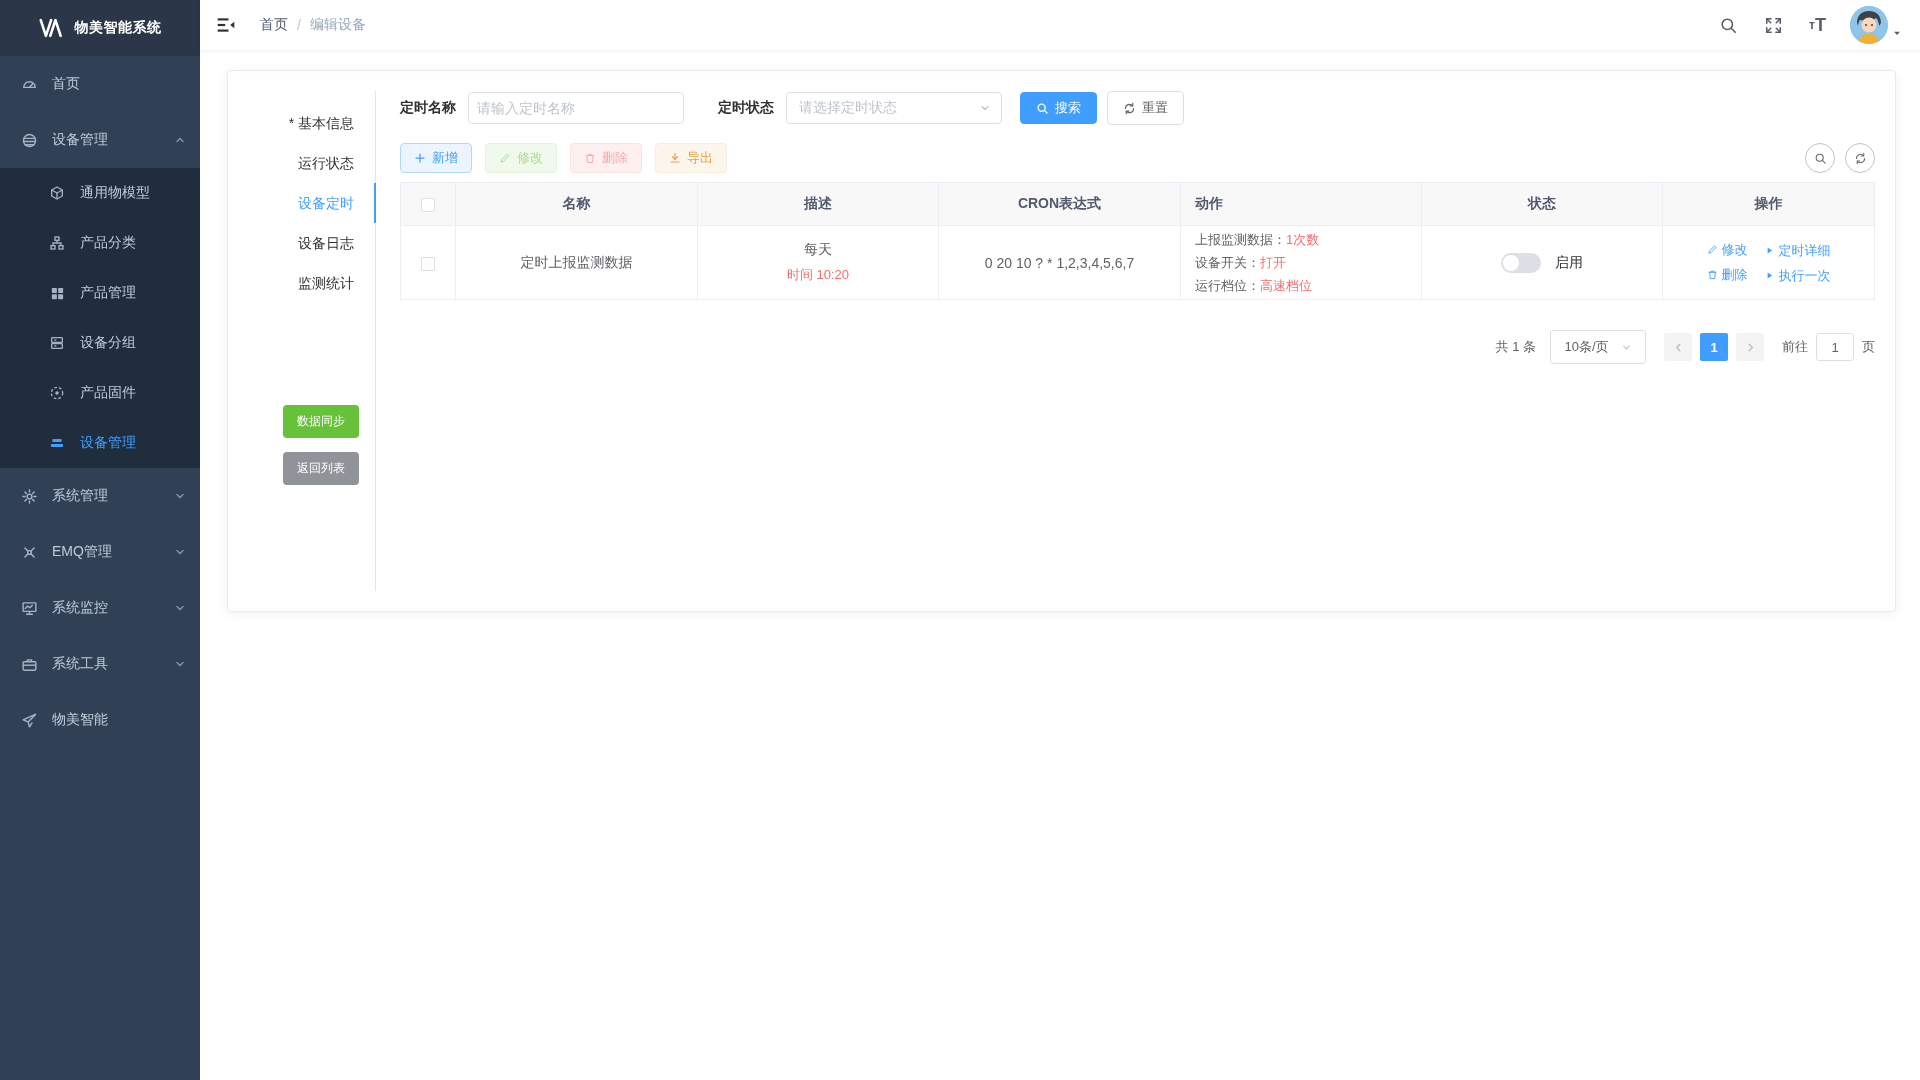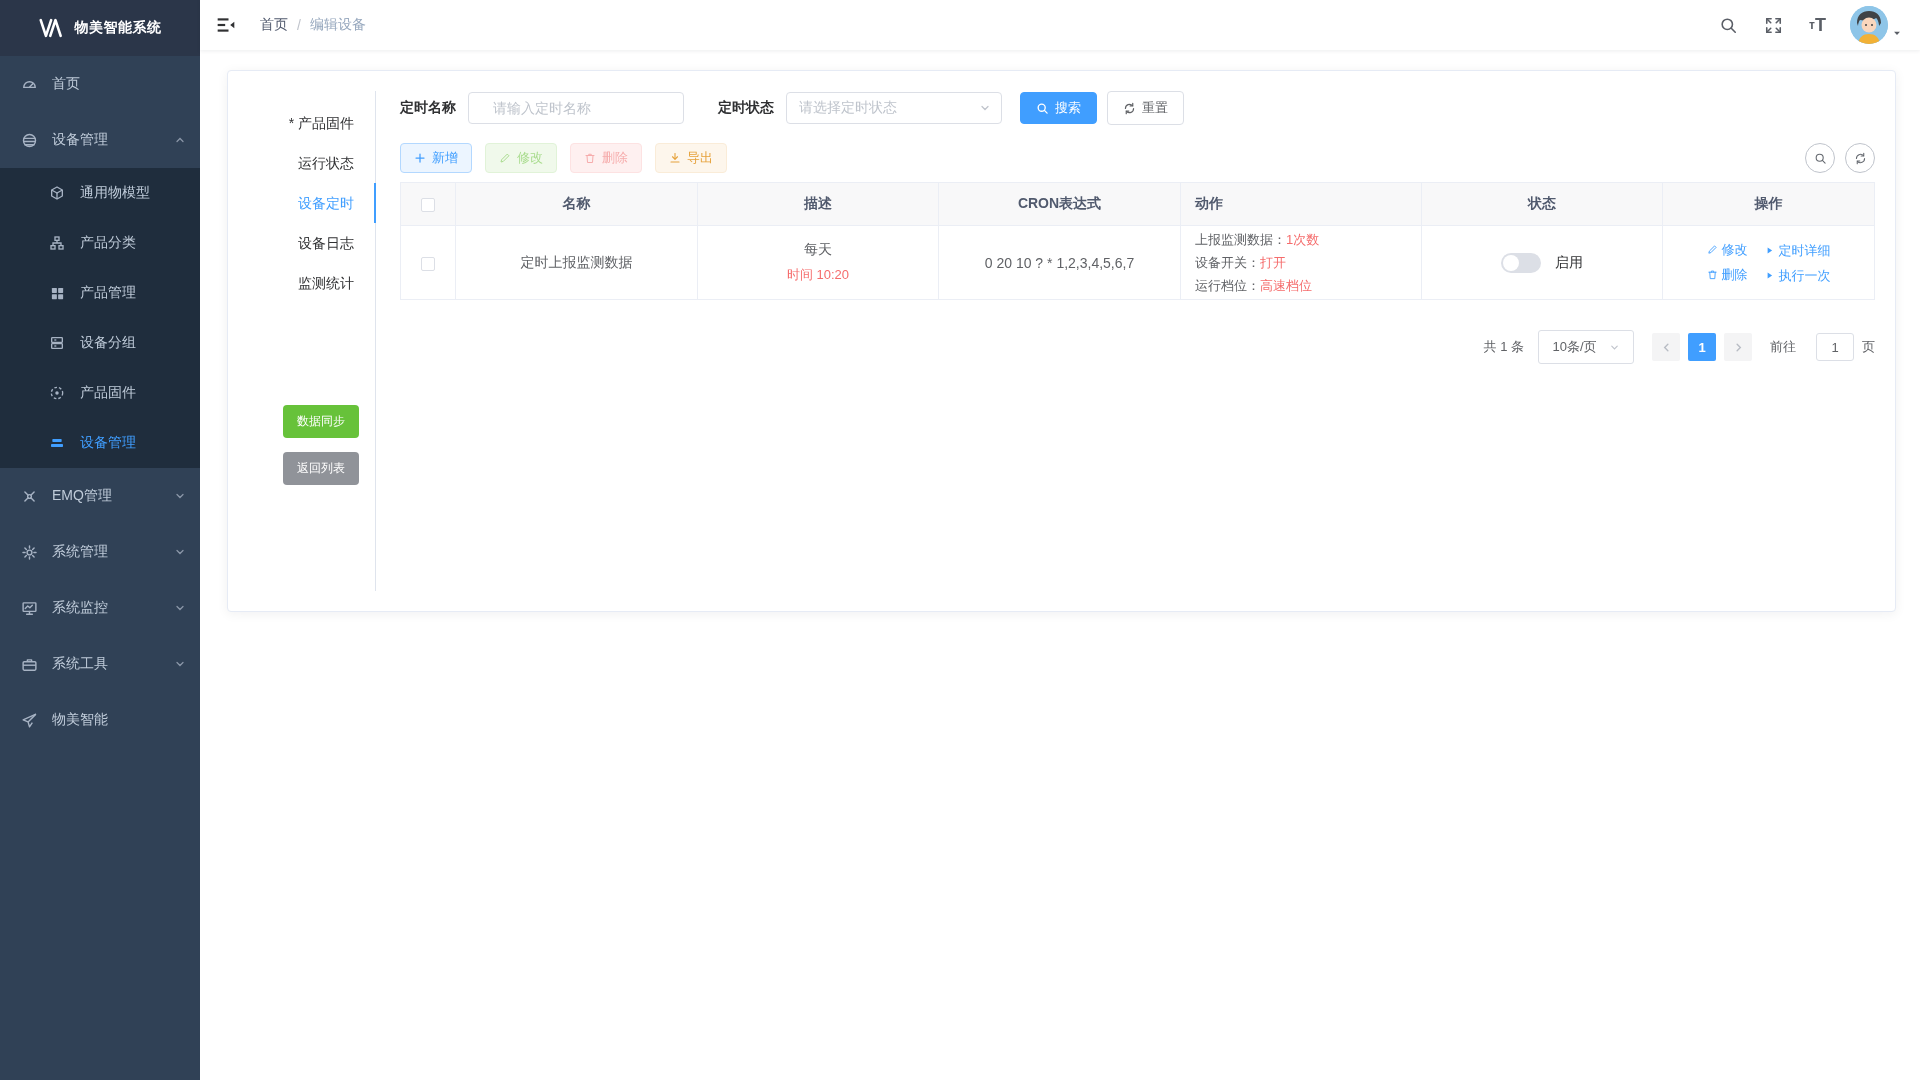--- a/index.html
+++ b/index.html
@@ -50,21 +50,21 @@
   .side-actions { margin-top:102px; display:flex; flex-direction:column; align-items:flex-end; gap:14px; padding-right:16px; }
   .btn-sync { background:#67c23a; color:#fff; border:none; border-radius:4px; padding:8px 14px; font-size:12px; cursor:pointer; }
   .btn-back { background:#909399; color:#fff; border:none; border-radius:4px; padding:8px 14px; font-size:12px; cursor:pointer; }
 
   .pane { flex:1; padding-left:24px; min-width:0; }
 
   
   .filter-row { display:flex; align-items:center; }
   .f-label { font-size:14px; font-weight:700; color:#303133; margin-right:12px; white-space:nowrap; }
   .f-label.second { margin-left:34px; }
-  .f-input { width:216px; height:32px; border:1px solid #dcdfe6; border-radius:4px; padding:0 24px;
+  .f-input { width:216px; height:32px; border:1px solid #dcdfe6; border-radius:4px; padding:0 8px;
     font-size:14px; color:#606266; outline:none; }
   .f-input::placeholder { color:#bfc4cc; }
   .f-select { width:216px; height:32px; border:1px solid #dcdfe6; border-radius:4px; display:flex;
     align-items:center; justify-content:space-between; padding:0 10px 0 12px; font-size:14px; color:#bfc4cc; cursor:pointer; }
   .btn-search { margin-left:18px; background:#409eff; color:#fff; border:1px solid #409eff; height:32px;
     border-radius:4px; padding:0 15px; font-size:13px; display:inline-flex; align-items:center; gap:6px; cursor:pointer; }
   .btn-reset { margin-left:10px; background:#fff; color:#606266; border:1px solid #dcdfe6; height:32px;
     border-radius:4px; padding:16px 15px; font-size:13px; display:inline-flex; align-items:center; gap:6px; cursor:pointer; }
 
   
@@ -100,21 +100,21 @@
   
   .pager-row { margin-top:30px; display:flex; align-items:center; justify-content:flex-end; font-size:13px; color:#606266; }
   .pg-total { margin-right:14px; }
   .size-select { width:96px; height:34px; border:1px solid #dcdfe6; border-radius:3px; display:flex;
     align-items:center; justify-content:center; gap:12px; color:#606266; cursor:pointer; margin-right:14px; background:#fff; }
   .page-btn { min-width:28px; height:28px; border-radius:2px; background:#f4f4f5; color:#b8bcc4; margin:0 4px;
     display:flex; align-items:center; justify-content:center; cursor:pointer; }
   .page-num { min-width:28px; height:28px; border-radius:2px; margin:0 4px; display:flex; align-items:center;
     justify-content:center; cursor:pointer; }
   .page-num.active { background:#409eff; color:#fff; font-weight:700; }
-  .pg-goto { margin-left:14px; margin-right:20px;font-family:Liberation Mono, monospace; }
+  .pg-goto { margin-left:14px; margin-right:8px;font-family:Liberation Mono, monospace; }
   .goto-input { width:38px; height:28px; border:1px solid #dcdfe6; border-radius:3px; text-align:center;
     font-size:13px; color:#606266; outline:none; margin-right:8px; }
 </style>
 </head>
 <body>
 
 <div class="layout">
 
   <aside class="sidebar">
     <div class="logo-bar">
@@ -214,40 +214,40 @@
                 <rect x="3" y="13.5" width="18" height="4.5" rx="1"></rect>
             </svg>
           </span>
           <span class="mi-label">设备管理</span>
         </div>
       </div>
 
       <div class="menu-item">
         <span class="mi-icon">
           <svg class="ic" width="17" height="17" viewBox="0 0 24 24" fill="none" stroke="currentColor" stroke-width="2" stroke-linecap="round">
-            <circle cx="12" cy="12" r="2.6"></circle>
-              <path d="M9.8 9.8L5.5 5.5M14.2 9.8l4.3-4.3M9.8 14.2l-4.3 4.3M14.2 14.2l4.3 4.3"></path>
-          </svg>
-        </span>
-        <span class="mi-label">EMQ管理</span>
+            <circle cx="12" cy="12" r="3.4"></circle>
+            <path d="M12 2.8v3M12 18.2v3M2.8 12h3M18.2 12h3M5.5 5.5l2.1 2.1M16.4 16.4l2.1 2.1M18.5 5.5l-2.1 2.1M7.6 16.4l-2.1 2.1"></path>
+          </svg>
+        </span>
+        <span class="mi-label">系统管理</span>
         <span class="mi-caret">
           <svg class="ic" width="12" height="12" viewBox="0 0 24 24" fill="none" stroke="currentColor" stroke-width="2.5" stroke-linecap="round">
               <polyline points="6,9 12,15 18,9"></polyline>
             </svg>
         </span>
       </div>
 
       <div class="menu-item">
         <span class="mi-icon">
           <svg class="ic" width="17" height="17" viewBox="0 0 24 24" fill="none" stroke="currentColor" stroke-width="2" stroke-linecap="round">
-            <circle cx="12" cy="12" r="3.4"></circle>
-            <path d="M12 2.8v3M12 18.2v3M2.8 12h3M18.2 12h3M5.5 5.5l2.1 2.1M16.4 16.4l2.1 2.1M18.5 5.5l-2.1 2.1M7.6 16.4l-2.1 2.1"></path>
-          </svg>
-        </span>
-        <span class="mi-label">系统管理</span>
+            <circle cx="12" cy="12" r="2.6"></circle>
+              <path d="M9.8 9.8L5.5 5.5M14.2 9.8l4.3-4.3M9.8 14.2l-4.3 4.3M14.2 14.2l4.3 4.3"></path>
+          </svg>
+        </span>
+        <span class="mi-label">EMQ管理</span>
         <span class="mi-caret">
           <svg class="ic" width="12" height="12" viewBox="0 0 24 24" fill="none" stroke="currentColor" stroke-width="2.5" stroke-linecap="round">
               <polyline points="6,9 12,15 18,9"></polyline>
             </svg>
         </span>
       </div>
 
       <div class="menu-item">
         <span class="mi-icon">
           <svg class="ic" width="17" height="17" viewBox="0 0 24 24" fill="none" stroke="currentColor" stroke-width="2" stroke-linecap="round" stroke-linejoin="round">
@@ -346,21 +346,21 @@
               </svg>
           </span>
         </span>
       </div>
     </header>
 
     <main class="app-main">
       <section class="card">
 
         <div class="tabs-col">
-          <div class="tab-item">* 产品固件</div>
+          <div class="tab-item">* 基本信息</div>
           <div class="tab-item">运行状态</div>
           <div class="tab-item active">设备定时</div>
           <div class="tab-item">设备日志</div>
           <div class="tab-item">监测统计</div>
           <div class="side-actions">
             <button class="btn-sync">数据同步</button>
             <button class="btn-back">返回列表</button>
           </div>
         </div>
 

